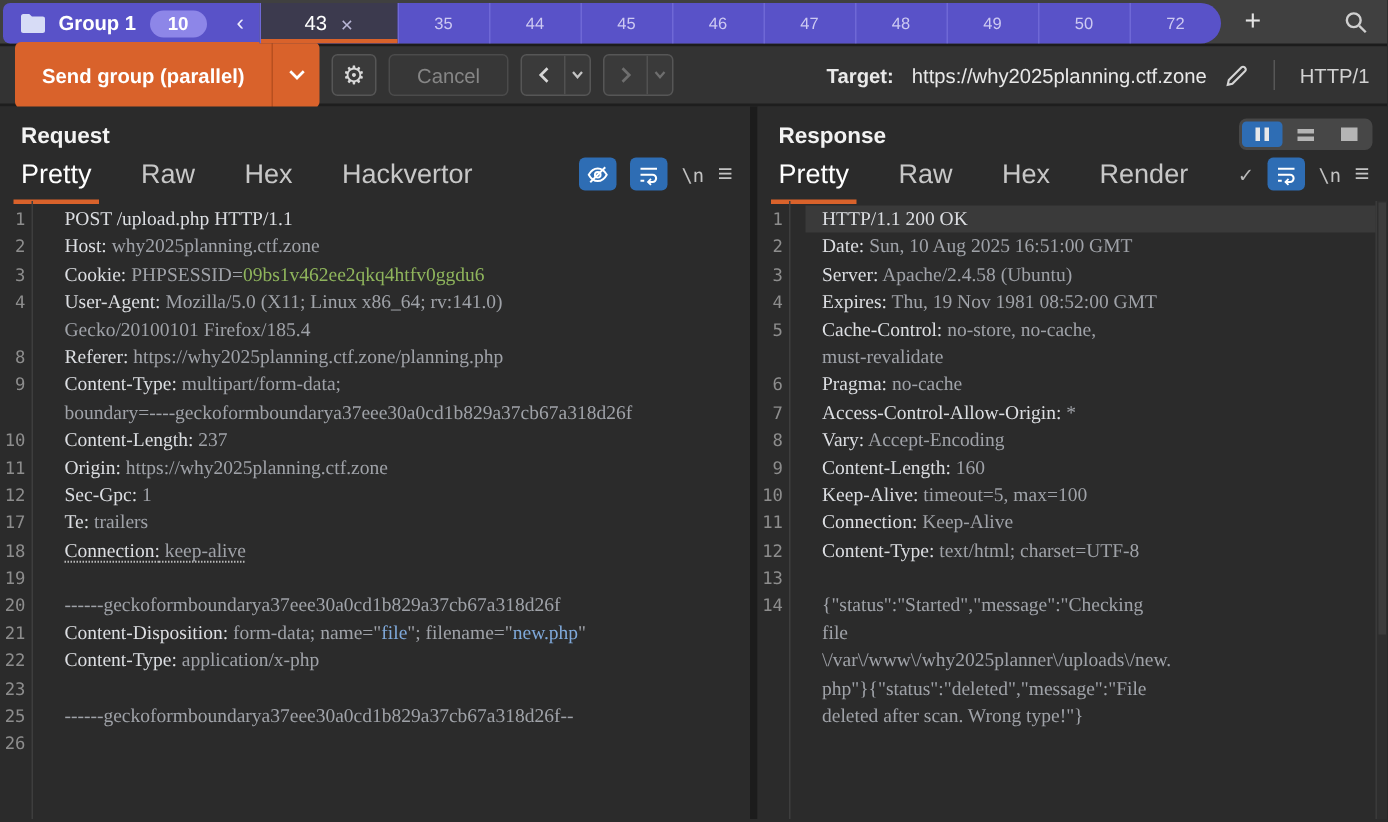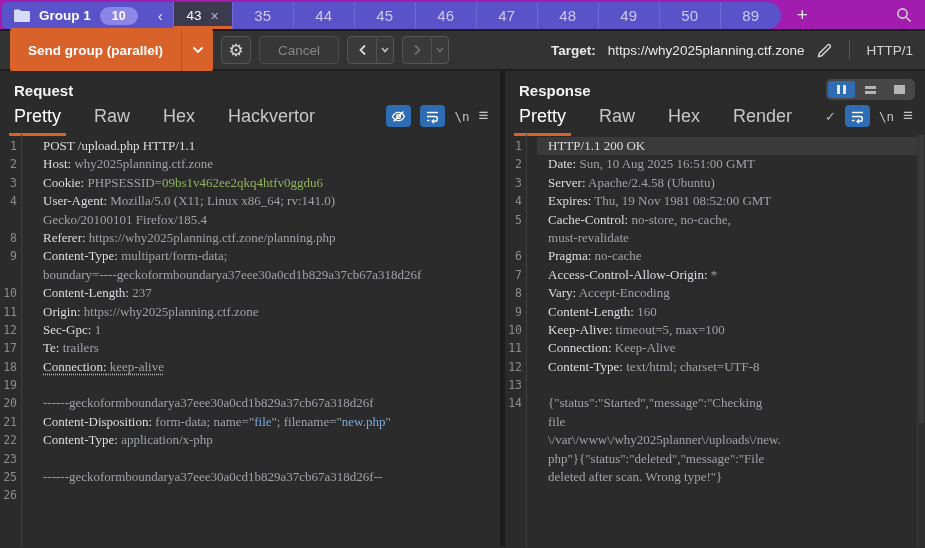--- a/index.html
+++ b/index.html
@@ -7,40 +7,40 @@
   body {
     background:#2b2b2b;
     font-family:"Liberation Sans", sans-serif;
     color:#d6d6d6;
     font-size:13px;
     -webkit-font-smoothing:antialiased;
   }
 
   
   .tabbar {
-    height:31px; background:#a21caf; display:flex; align-items:stretch;
+    height:31px; background:#404040; display:flex; align-items:stretch;
     border-bottom:2px solid #1c1c1c;
   }
   .group-strip {
     display:flex; align-items:stretch; background:#5952c8;
     border-radius:5px 14px 14px 5px; margin:2px 0 0 2px; overflow:hidden;
   }
   .group-head { display:flex; align-items:center; padding:0 10px 0 12px; gap:9px; }
   .group-label { color:#ffffff; font-weight:700; font-size:13.5px; white-space:nowrap; }
   .group-badge {
     background:#8d86e8; color:#fff; font-weight:700; font-size:12.5px;
     border-radius:10px; padding:2px 12px; line-height:14px;
   }
   .collapse-btn { color:#f0eefc; font-size:15px; padding:0 10px; display:flex; align-items:center; cursor:default; }
   .rtab {
     width:61px; display:flex; align-items:center; justify-content:center;
-    color:#cdc9f2; font-size:15px; border-left:1px solid #6f68d6; cursor:default;
+    color:#cdc9f2; font-size:11px; border-left:1px solid #6f68d6; cursor:default;
   }
   .rtab-active {
-    width:59px; background:#3c3a4e; color:#ffffff; position:relative;
+    width:92px; background:#3c3a4e; color:#ffffff; position:relative;
     display:flex; align-items:center; justify-content:center; gap:9px;
     border-left:1px solid #6f68d6; font-size:13.5px;
   }
   .rtab-active::after {
     content:""; position:absolute; left:0; right:0; bottom:0; height:3px; background:#d9622b;
   }
   .tab-close { color:#b9b6d6; font-size:14px; line-height:10px; }
   .add-tab { color:#e3e3e3; font-size:19px; display:flex; align-items:center; padding:0 12px; margin-left:4px; }
   .search-btn { margin-left:auto; display:flex; align-items:center; padding:0 13px; }
 
@@ -146,21 +146,21 @@
     </div>
     <div id="other-tabs" style="display:flex;">
         <div class="rtab">35</div>
         <div class="rtab">44</div>
         <div class="rtab">45</div>
         <div class="rtab">46</div>
         <div class="rtab">47</div>
         <div class="rtab">48</div>
         <div class="rtab">49</div>
         <div class="rtab">50</div>
-        <div class="rtab">89</div>
+        <div class="rtab">72</div>
       </div>
   </div>
   <div class="add-tab">+</div>
   <div class="search-btn">
     <span>
       <svg width="16" height="16" viewBox="0 0 16 16" fill="none" stroke="#cfcfcf" stroke-width="1.6">
           <circle cx="6.5" cy="6.5" r="4.6"></circle>
           <path d="M10.2 10.2 L14.5 14.5"></path>
         </svg>
     </span>

